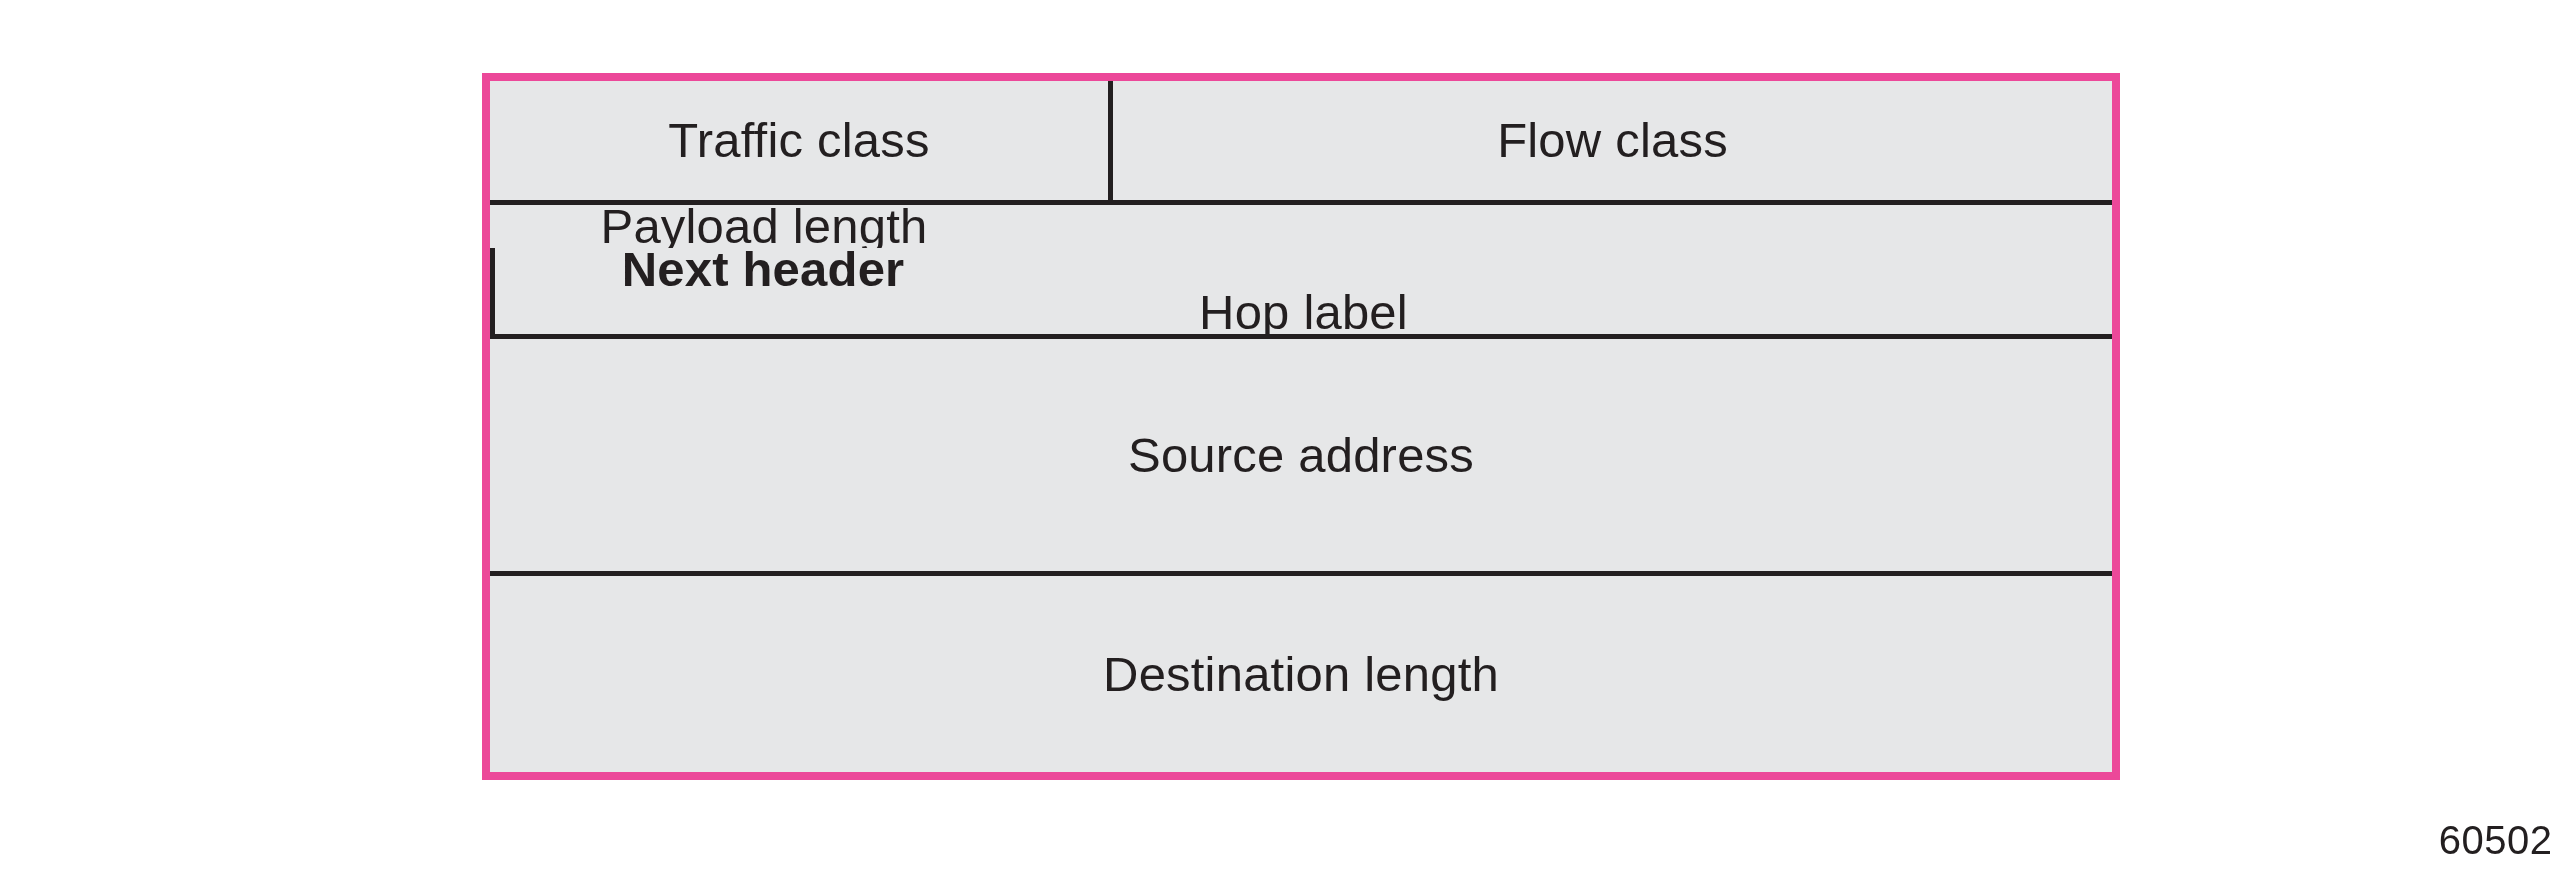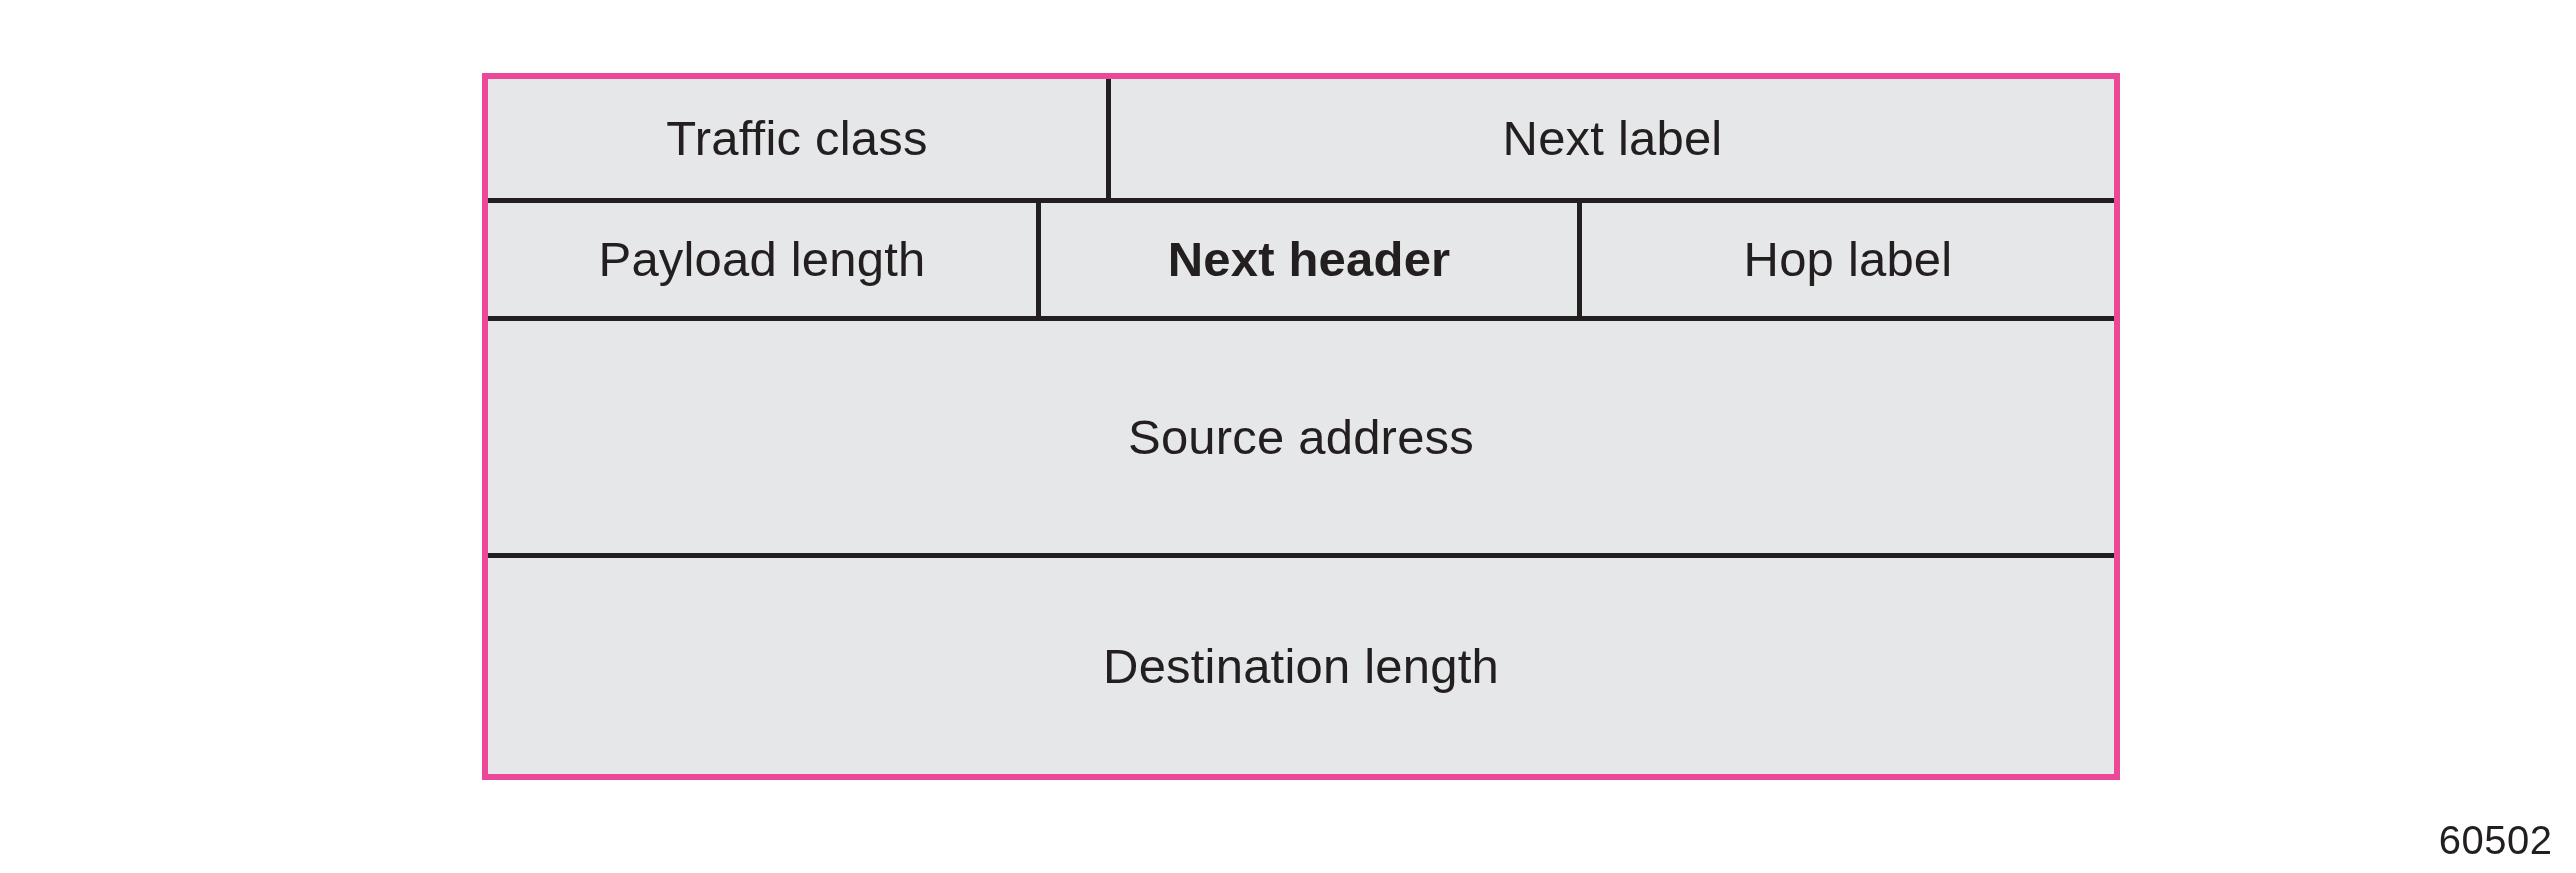--- a/index.html
+++ b/index.html
@@ -28,41 +28,41 @@
   }
 
   
   #header-table {
     position: absolute;
     left: 482px;
     top: 73px;
     width: 1638px;
     height: 707px;
     box-sizing: border-box;
-    border: 6px solid #ec4899;
+    border: 8px solid #ec4899;
     background: #E6E7E8;
     display: flex;
     flex-direction: column;
   }
 
   .hdr-row {
     display: flex;
     flex-direction: row;
     background: #E6E7E8;
     box-sizing: border-box;
     position: relative;
   }
 
   
   .hdr-row + .hdr-row {
     border-top: 5.4px solid #231F20;
   }
 
   #row-1 { height: 119px; }
-  #row-2 { height: 118px; }
+  #row-2 { height: 134px; flex-direction: column; }
   #row-3 { height: 237px; }
   #row-4 { flex: 1 1 auto; }
 
   .hdr-cell {
     box-sizing: border-box;
     display: flex;
     align-items: center;
     justify-content: center;
     background: #E6E7E8;
     overflow: hidden;
@@ -119,21 +119,21 @@
 
 <div id="diagram-canvas">
 
   <div id="header-table">
 
     <div class="hdr-row" id="row-1">
       <div class="hdr-cell" id="cell-traffic-class">
         <span class="cell-label">Traffic class</span>
       </div>
       <div class="hdr-cell" id="cell-flow-label">
-        <span class="cell-label">Next label</span>
+        <span class="cell-label">Flow class</span>
       </div>
     </div>
 
     <div class="hdr-row" id="row-2">
       <div class="hdr-cell" id="cell-payload-length">
         <span class="cell-label">Payload length</span>
       </div>
       <div class="hdr-cell" id="cell-next-header">
         <span class="cell-label bold">Next header</span>
       </div>

